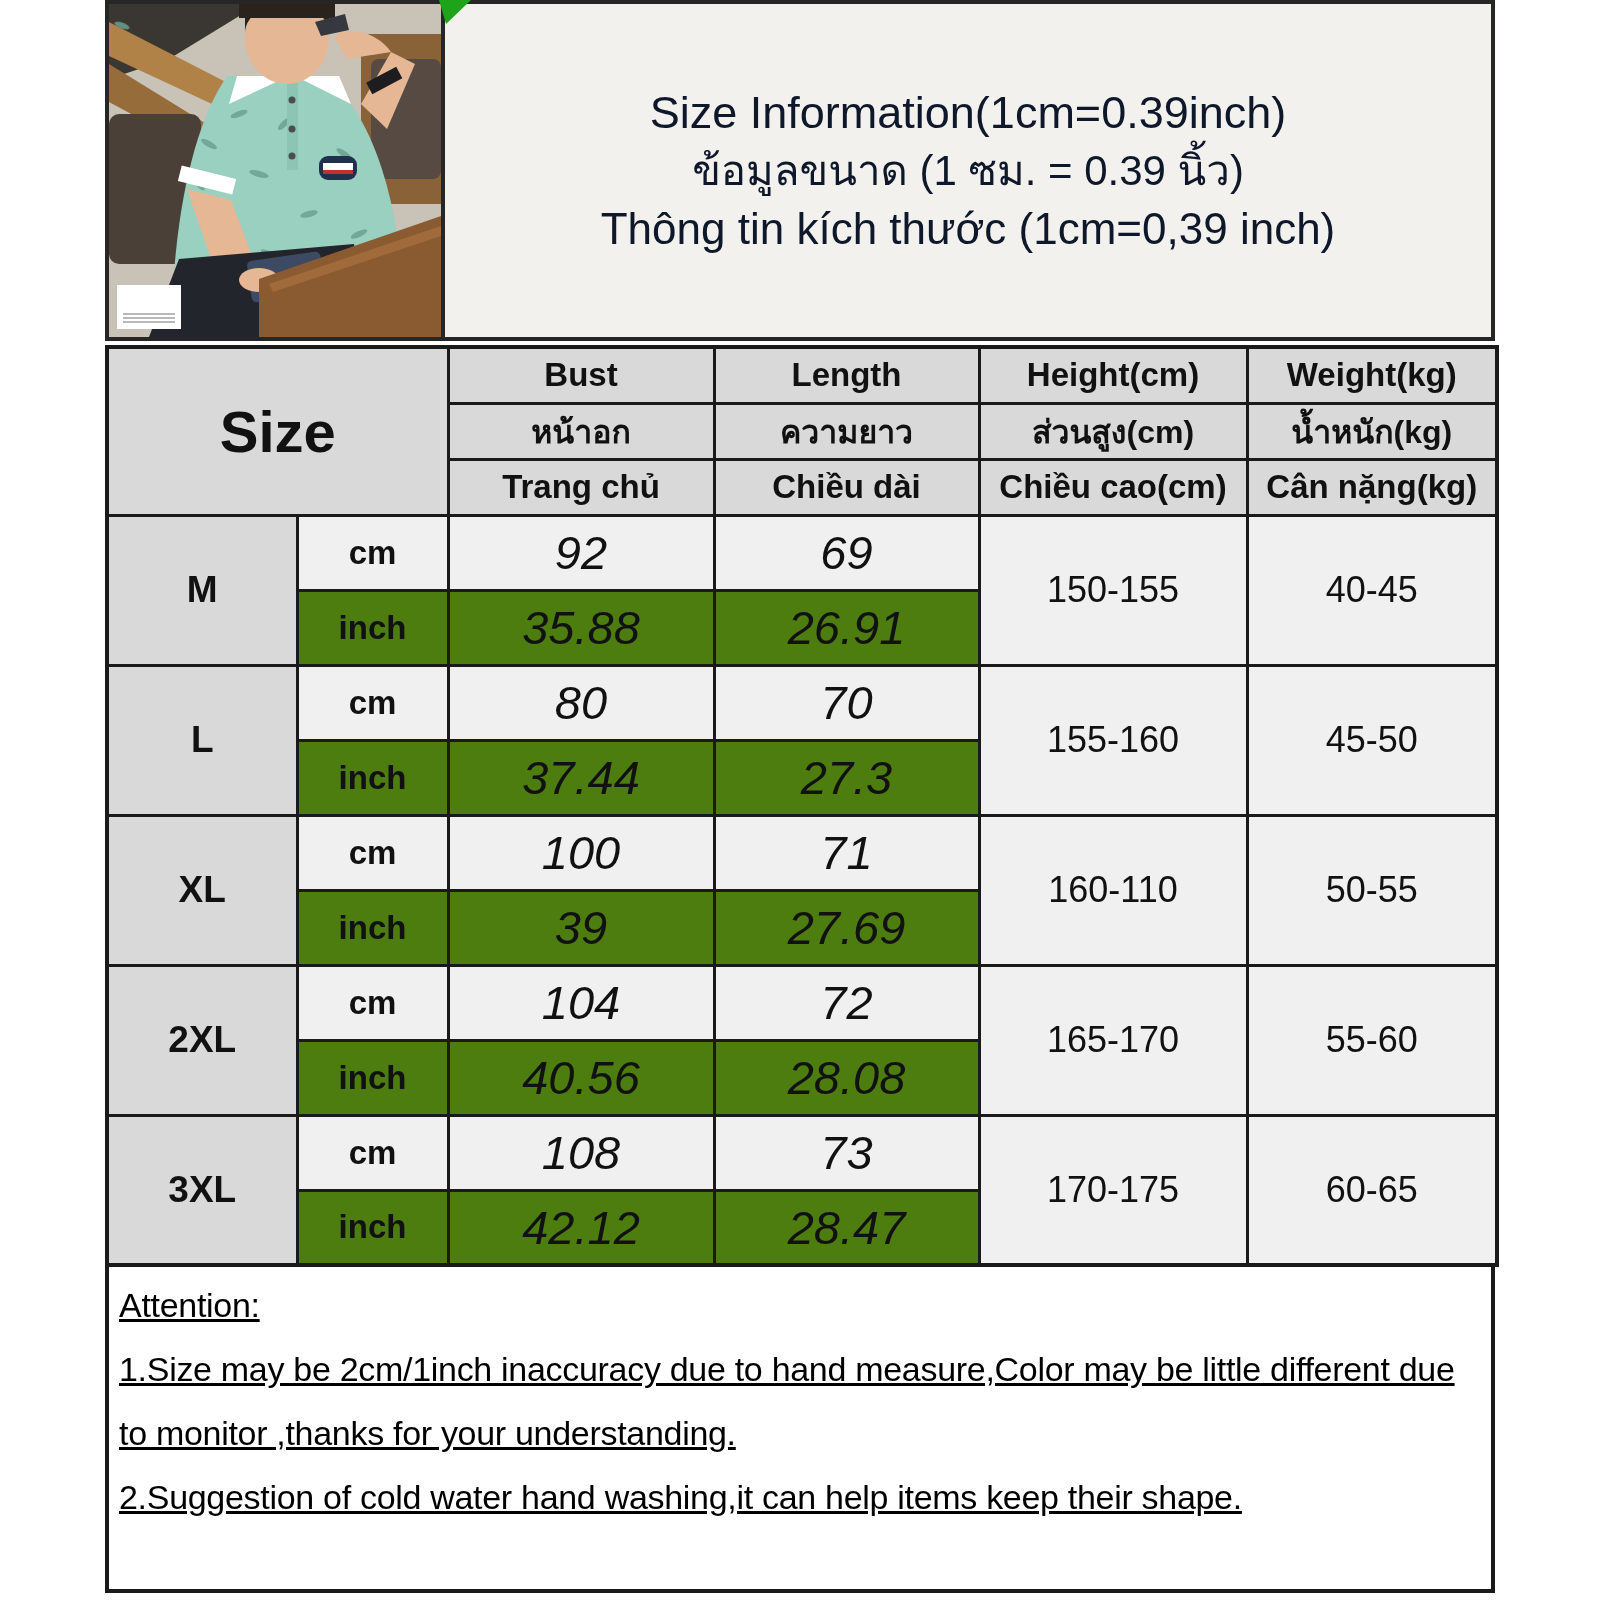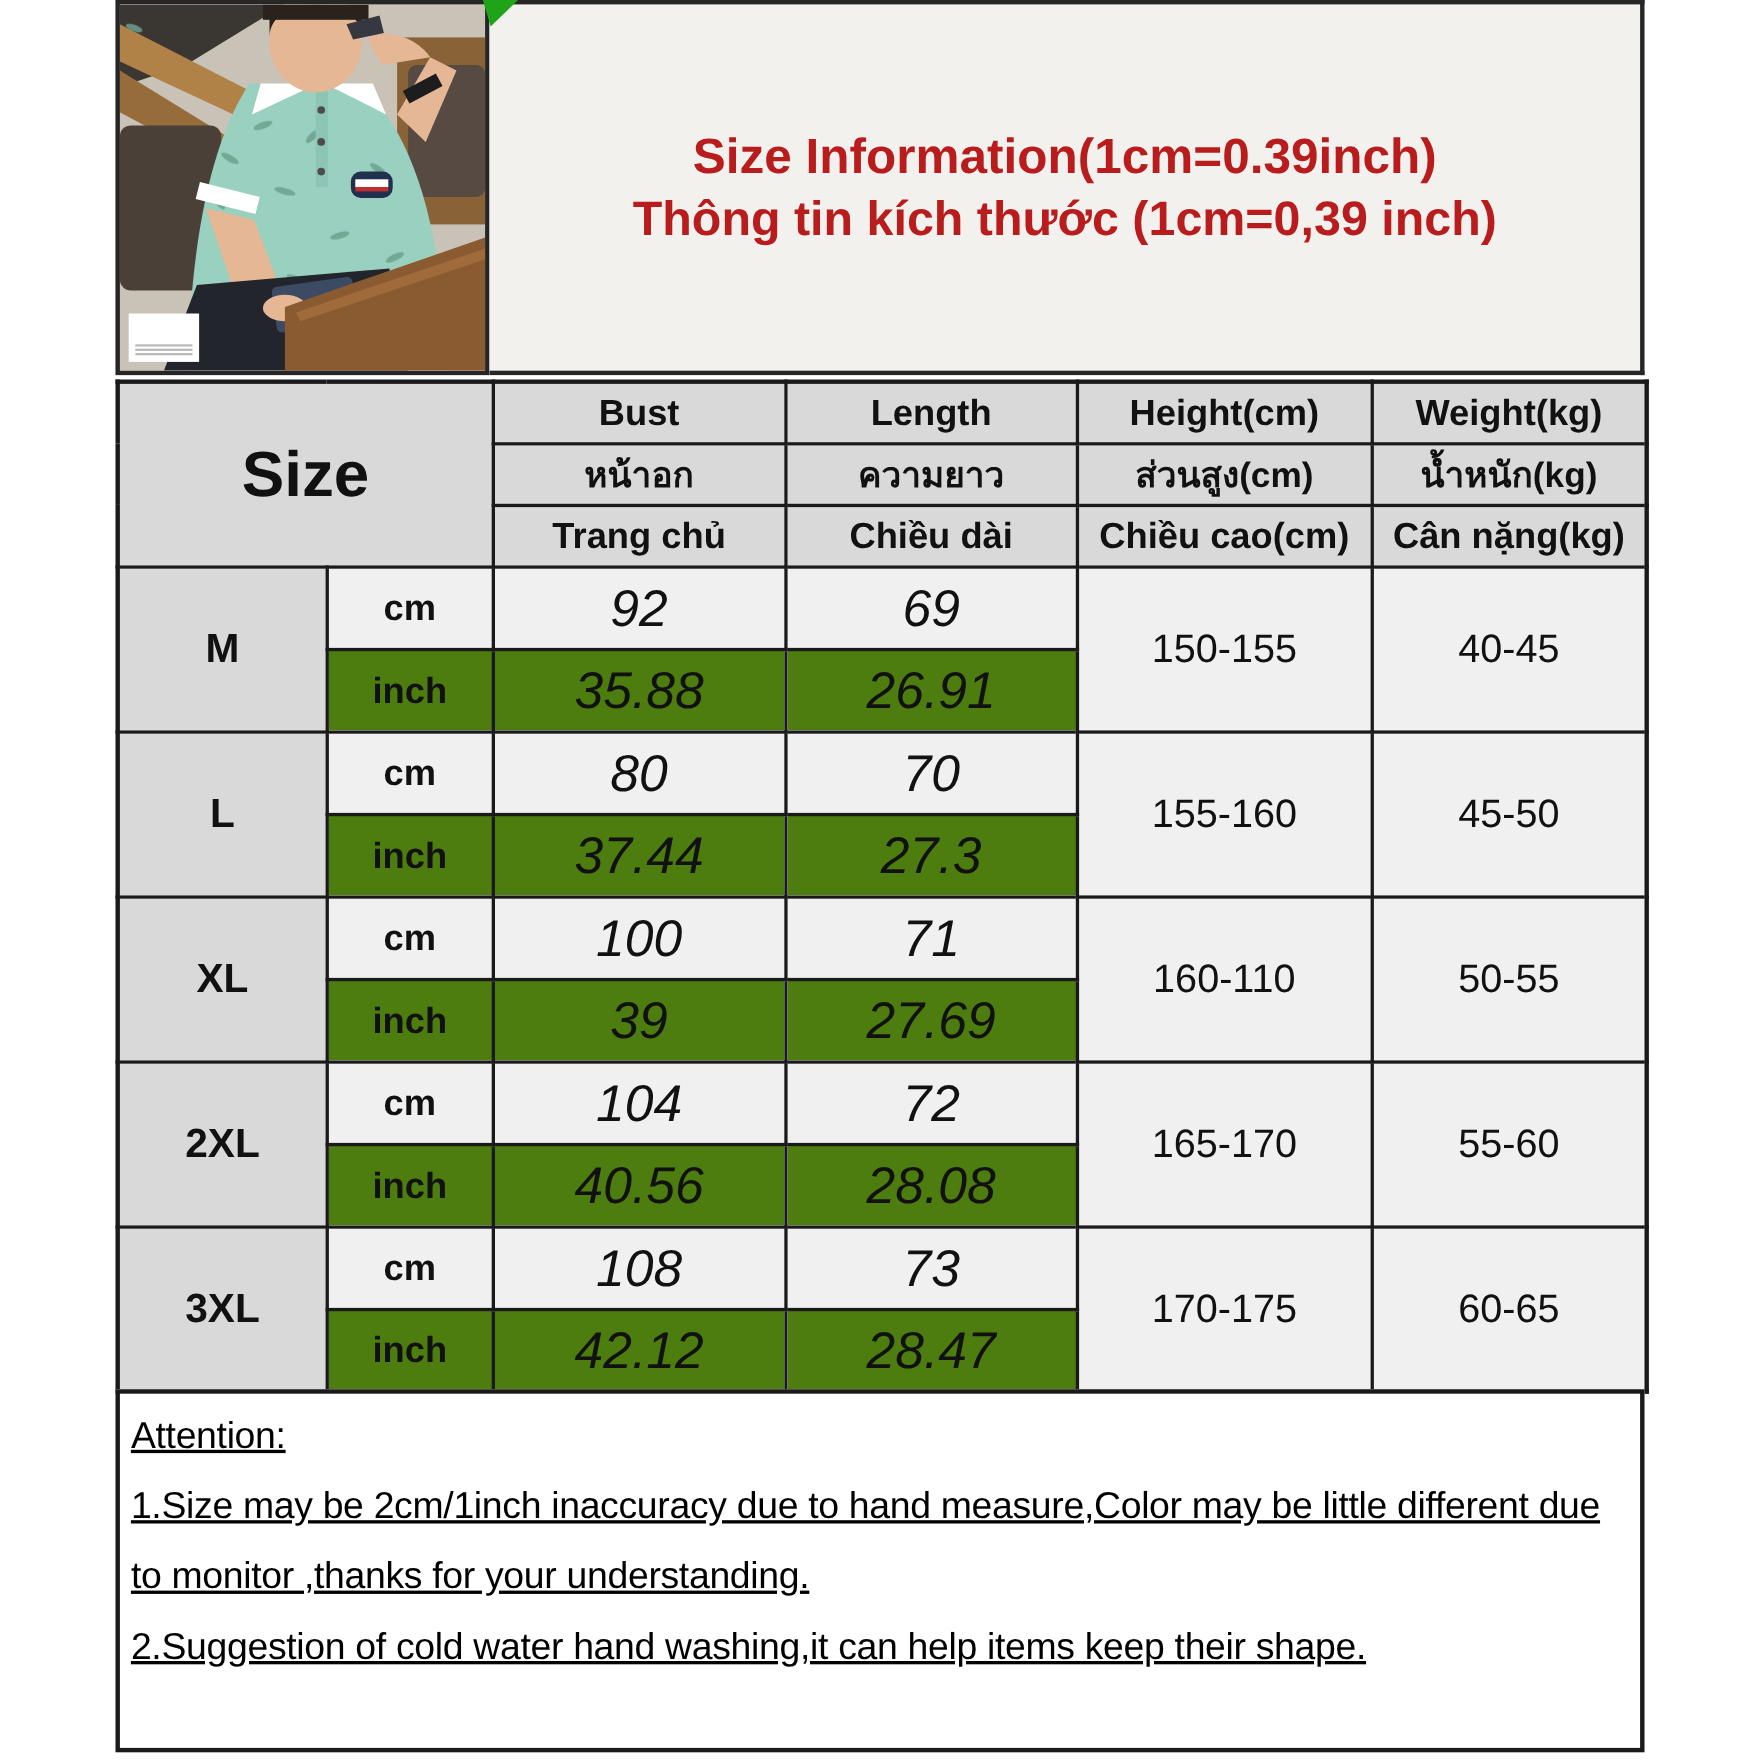--- a/index.html
+++ b/index.html
@@ -30,21 +30,21 @@
   .title-box{
     position:relative;flex:1;box-sizing:border-box;background:var(--title-bg);
     border:4px solid #262626;border-left:none;
     display:flex;flex-direction:column;justify-content:center;align-items:center;
     text-align:center;
   }
   .corner-ribbon{
     position:absolute;left:-6px;top:-4px;width:32px;height:24px;background:var(--accent-green);
     clip-path:polygon(0 0,100% 0,22% 100%);
   }
-  .title-line{font-weight:bold;color:#b91c1c;line-height:58px;}
+  .title-line{font-weight:normal;color:#0f172a;line-height:58px;}
   .title-en{font-size:45px;}
   .title-th{font-size:42px;}
   .title-vi{font-size:44px;}
   
   table.size-table{
     position:absolute;left:105px;top:345px;width:1390px;
     border-collapse:collapse;table-layout:fixed;background:#fff;
   }
   table.size-table th,table.size-table td{
     border:3px solid var(--border-dark);text-align:center;vertical-align:middle;
@@ -137,20 +137,21 @@
       <div class="watermark">
           <i></i>
           <i></i>
           <i></i>
         </div>
     </div>
 
     <div class="title-box">
       <div class="corner-ribbon"></div>
       <div class="title-line title-en">Size Information(1cm=0.39inch)</div>
+      <div class="title-line title-th">ข้อมูลขนาด (1 ซม. = 0.39 นิ้ว)</div>
       <div class="title-line title-vi">Thông tin kích thước (1cm=0,39 inch)</div>
     </div>
   </div>
 
   <table class="size-table">
     <colgroup>
       <col style="width:190px">
         <col style="width:151px">
         <col style="width:266px">
       <col style="width:265px">

